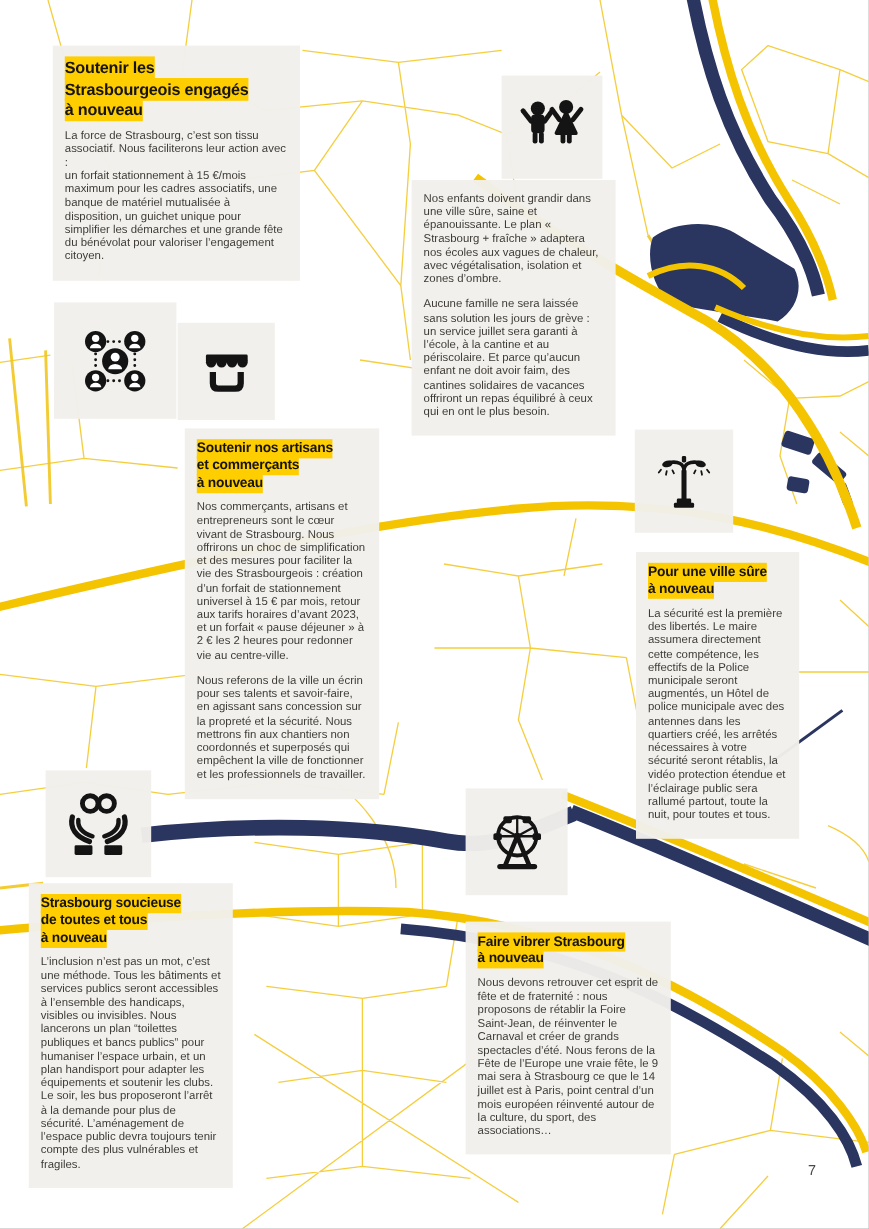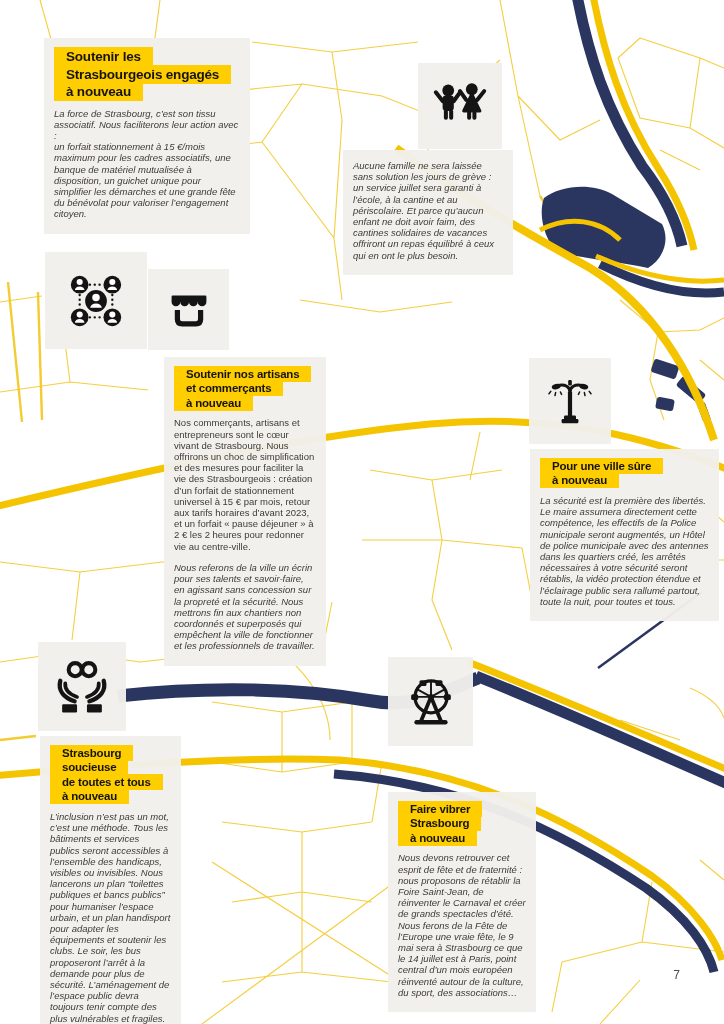--- a/index.html
+++ b/index.html
@@ -16,28 +16,28 @@
   .icon-card{
     position:absolute;background:rgba(241,239,235,.97);
     display:flex;align-items:center;justify-content:center;
   }
   .card-title{
     font-weight:700;font-size:11.5px;line-height:1.26;letter-spacing:-.2px;
     margin:0 -6px 7px 0;white-space:pre-line;color:#17140f;
   }
   #card-associatif .card-title{font-size:13.5px;line-height:1.3;}
   .card-title .hl{
-    background:#FFCE00;padding:2px 12px;
+    background:#FFCE00;padding:2px 0;
     -webkit-box-decoration-break:clone;box-decoration-break:clone;
   }
   .text-card p{
     margin:0 0 10px;font-size:9.5px;line-height:1.18;color:#3E3B36;
     white-space:pre-line;
   }
-  .text-card p:last-child{margin-bottom:0;font-style:italic;}
+  .text-card p:last-child{margin-bottom:0;}
   .page-number{
     position:absolute;right:44px;top:968px;font-size:12px;color:#4a4a4a;
   }
 </style>
 </head>
 <body>
 
 <div class="page">
 
   <svg class="map" viewBox="0 0 724 1024" width="724" height="1024" fill="none">
@@ -256,44 +256,45 @@
 
   <section id="card-associatif" class="text-card" style="left:44px;top:38px;width:206px">
     <h2 class="card-title"><span class="hl">Soutenir les
 Strasbourgeois engagés
 à nouveau</span></h2>
     <p>La force de Strasbourg, c’est son tissu associatif. Nous faciliterons leur action avec :
 un forfait stationnement à 15 €/mois maximum pour les cadres associatifs, une banque de matériel mutualisée à disposition, un guichet unique pour simplifier les démarches et une grande fête du bénévolat pour valoriser l’engagement citoyen.</p>
   </section>
 
   <section class="text-card" style="left:343px;top:150px;width:170px">
+    <p>Nos enfants doivent grandir dans une ville sûre, saine et épanouissante. Le plan « Strasbourg + fraîche » adaptera nos écoles aux vagues de chaleur, avec végétalisation, isolation et zones d’ombre.</p>
     <p>Aucune famille ne sera laissée sans solution les jours de grève : un service juillet sera garanti à l’école, à la cantine et au périscolaire. Et parce qu’aucun enfant ne doit avoir faim, des cantines solidaires de vacances offriront un repas équilibré à ceux qui en ont le plus besoin.</p>
   </section>
 
-  <section class="text-card" style="left:164px;top:357px;width:162px">
+  <section class="text-card" style="left:154px;top:357px;width:162px">
     <h2 class="card-title"><span class="hl">Soutenir nos artisans
 et commerçants
 à nouveau</span></h2>
     <p>Nos commerçants, artisans et entrepreneurs sont le cœur vivant de Strasbourg. Nous offrirons un choc de simplification et des mesures pour faciliter la vie des Strasbourgeois : création d’un forfait de stationnement universel à 15 € par mois, retour aux tarifs horaires d’avant 2023, et un forfait « pause déjeuner » à 2 € les 2 heures pour redonner vie au centre-ville.</p>
     <p>Nous referons de la ville un écrin pour ses talents et savoir-faire, en agissant sans concession sur la propreté et la sécurité. Nous mettrons fin aux chantiers non coordonnés et superposés qui empêchent la ville de fonctionner et les professionnels de travailler.</p>
   </section>
 
-  <section class="text-card" style="left:530px;top:449px;width:189px">
+  <section class="text-card" style="left:530px;top:460px;width:136px">
     <h2 class="card-title"><span class="hl">Pour une ville sûre
 à nouveau</span></h2>
     <p>La sécurité est la première des libertés. Le maire assumera directement cette compétence, les effectifs de la Police municipale seront augmentés, un Hôtel de police municipale avec des antennes dans les quartiers créé, les arrêtés nécessaires à votre sécurité seront rétablis, la vidéo protection étendue et l’éclairage public sera rallumé partout, toute la nuit, pour toutes et tous.</p>
   </section>
 
-  <section class="text-card" style="left:40px;top:736px;width:141px">
+  <section class="text-card" style="left:24px;top:736px;width:170px">
     <h2 class="card-title"><span class="hl">Strasbourg soucieuse
 de toutes et tous
 à nouveau</span></h2>
     <p>L’inclusion n’est pas un mot, c’est une méthode. Tous les bâtiments et services publics seront accessibles à l’ensemble des handicaps, visibles ou invisibles. Nous lancerons un plan “toilettes publiques et bancs publics” pour humaniser l’espace urbain, et un plan handisport pour adapter les équipements et soutenir les clubs. Le soir, les bus proposeront l’arrêt à la demande pour plus de sécurité. L’aménagement de l’espace public devra toujours tenir compte des plus vulnérables et fragiles.</p>
   </section>
 
-  <section class="text-card" style="left:388px;top:792px;width:148px">
+  <section class="text-card" style="left:388px;top:768px;width:171px">
     <h2 class="card-title"><span class="hl">Faire vibrer Strasbourg
 à nouveau</span></h2>
     <p>Nous devons retrouver cet esprit de fête et de fraternité : nous proposons de rétablir la Foire Saint-Jean, de réinventer le Carnaval et créer de grands spectacles d’été. Nous ferons de la Fête de l’Europe une vraie fête, le 9 mai sera à Strasbourg ce que le 14 juillet est à Paris, point central d’un mois européen réinventé autour de la culture, du sport, des associations…</p>
   </section>
 
   <div class="page-number">7</div>
 </div>
 
 </body></html>

